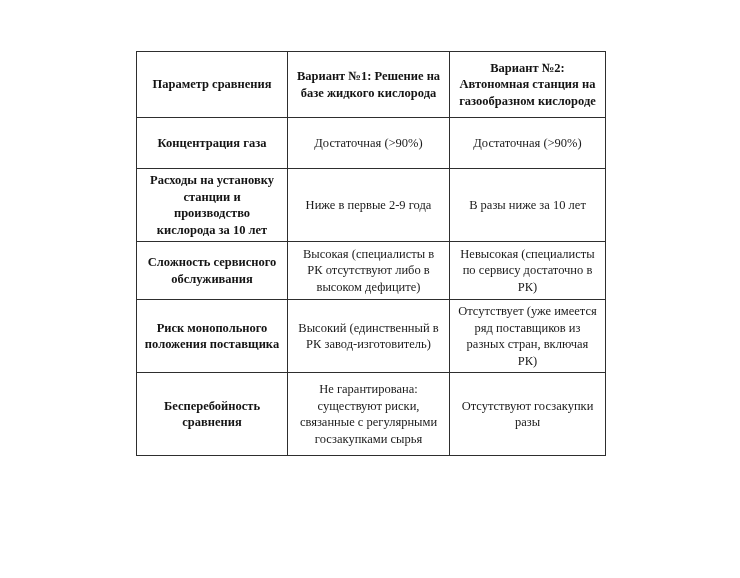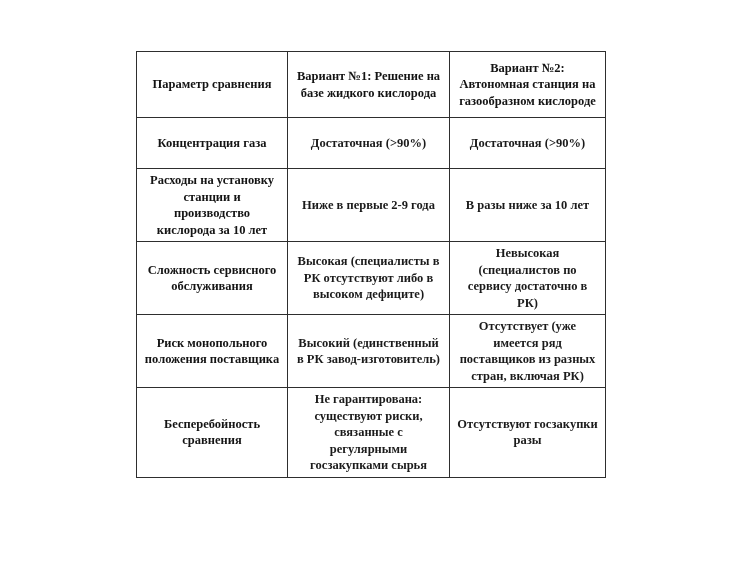--- a/index.html
+++ b/index.html
@@ -36,21 +36,21 @@
     padding: 3px 7px;
     font-size: 12.5px;
     line-height: 1.32;
     word-wrap: break-word;
   }
   table.cmp th {
     font-weight: bold;
     color: #141414;
   }
   table.cmp td {
-    font-weight: bold;
+    font-weight: normal;
   }
   tr.h-head  { height: 66px; }
   tr.h-r0 { height: 51px; padding-left: 16px; }
   tr.h-r1 { height: 70px; border-radius: 21px; }
   tr.h-r2 { height: 58px; }
   tr.h-r3 { height: 69px; }
   tr.h-r4 { height: 83px; }
   tr.h-r5 { height: 64px; }
 </style>
 </head>
@@ -77,21 +77,21 @@
         <td>Достаточная (&gt;90%)</td>
       </tr>
       <tr class="h-r1">
         <th>Расходы на установку станции и производство кислорода за 10 лет</th>
         <td>Ниже в первые 2-9 года</td>
         <td>В разы ниже за 10 лет</td>
       </tr>
       <tr class="h-r2">
         <th>Сложность сервисного обслуживания</th>
         <td>Высокая (специалисты в РК отсутствуют либо в высоком дефиците)</td>
-        <td>Невысокая (специалистов по сервису достаточно в РК)</td>
+        <td>Невысокая (специалисты по сервису достаточно в РК)</td>
       </tr>
       <tr class="h-r3">
         <th>Риск монопольного положения поставщика</th>
         <td>Высокий (единственный в РК завод-изготовитель)</td>
         <td>Отсутствует (уже имеется ряд поставщиков из разных стран, включая РК)</td>
       </tr>
       <tr class="h-r4">
         <th>Бесперебойность сравнения</th>
         <td>Не гарантирована: существуют риски, связанные с регулярными госзакупками сырья</td>
         <td>Отсутствуют госзакупки разы</td>

